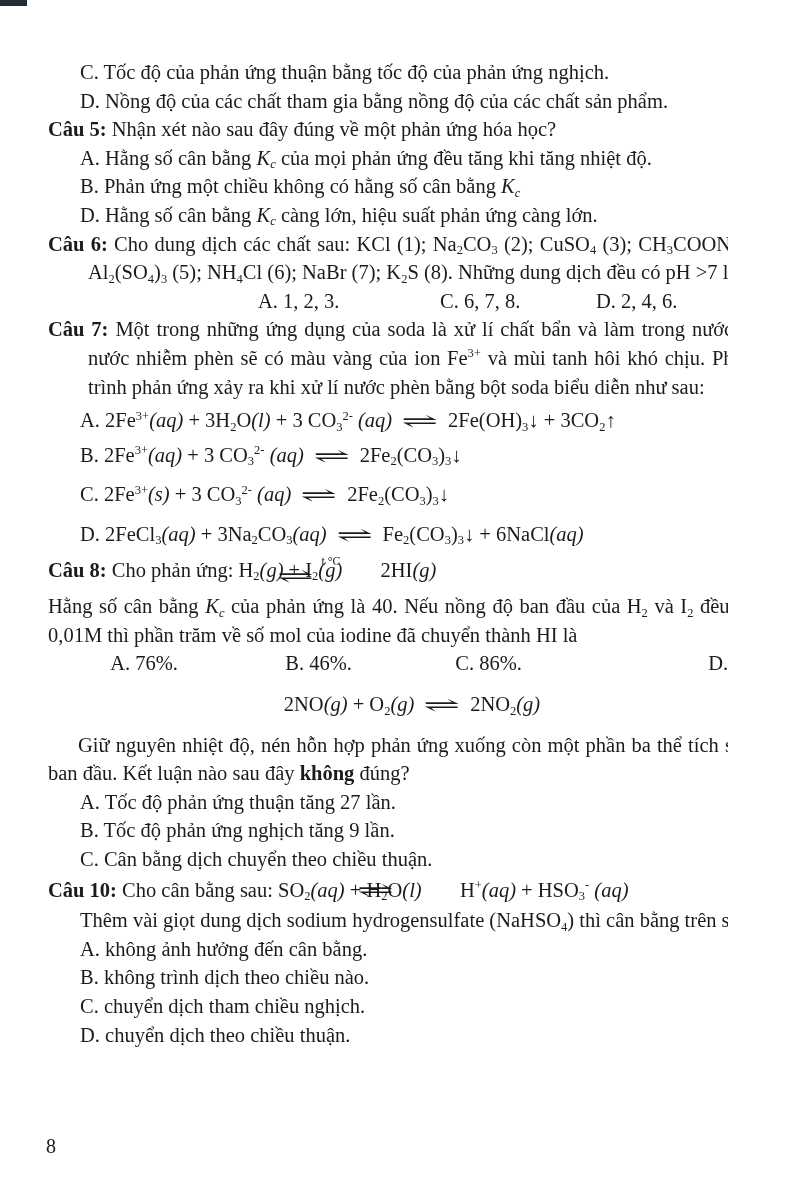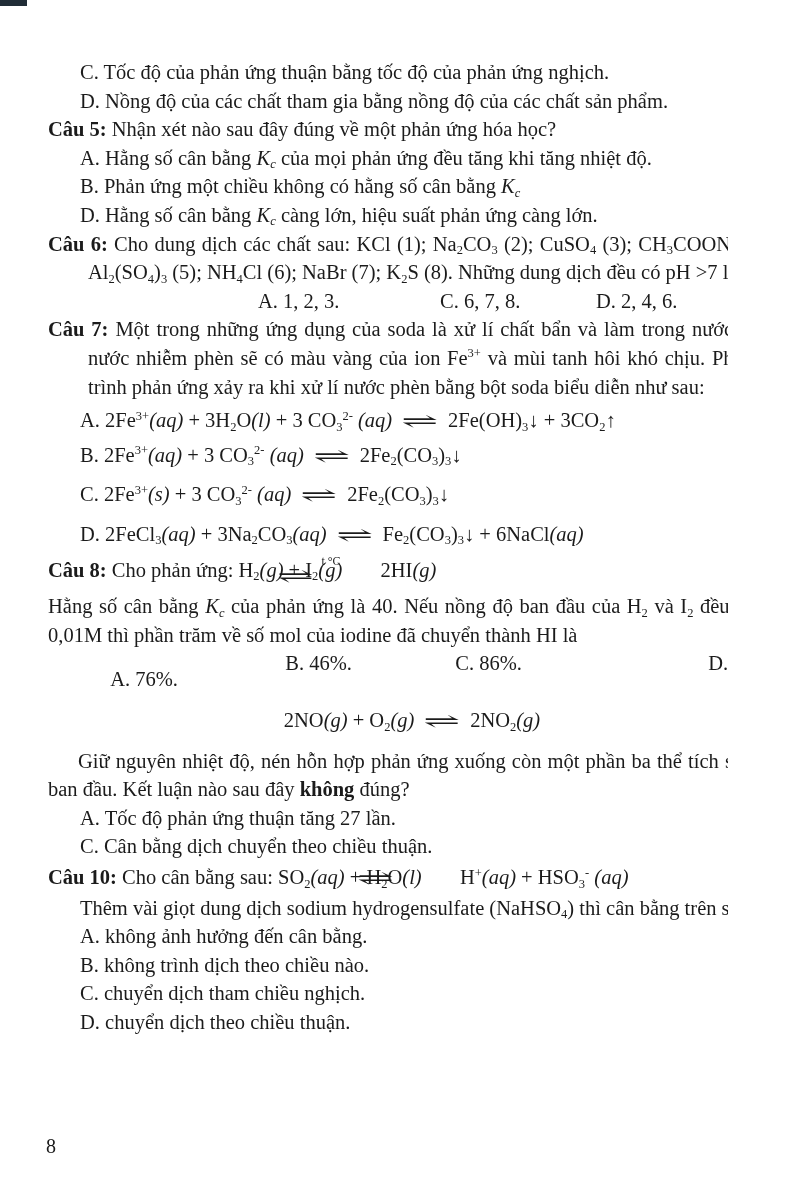--- a/index.html
+++ b/index.html
@@ -19,21 +19,21 @@
   .opt{padding-left:40px;text-indent:-8px;text-align:justify;}
   .eqline{margin-left:32px;white-space:nowrap;}
   .ind32{margin-left:32px;}
   .para{text-indent:30px;text-align:justify;}
   .qlbl{font-weight:bold;}
   .optrow{display:flex;margin-left:32px;justify-content:flex-end;}
   .optrow .cell{white-space:nowrap;}
   .row6 .cell:nth-child(1){width:182px;}
   .row6 .cell:nth-child(2){width:156px;}
   .row6 .cell:nth-child(3){width:180px;}
-  .row8 .cell:nth-child(1){width:175px;margin-top:16px;}
+  .row8 .cell:nth-child(1){width:175px;}
   .row8 .cell:nth-child(2){width:160px;}
   .row8 .cell:nth-child(3){width:253px;margin-left:10px;}
   .mt5{margin-top:5px;}  .mt6{margin-top:6px;}  .mt7{margin-top:7px;}
   .mt11{margin-top:11px;} .mt2{margin-top:2px;} .mt3{margin-top:12px;}
   .center{text-align:center;}
   sub,sup{font-size:12.5px;line-height:0;position:relative;vertical-align:baseline;}
   sup{top:-7.5px;}
   sub{top:3.5px;}
   .rxn{
     display:inline-flex;flex-direction:column;align-items:center;
@@ -90,20 +90,21 @@
       <span class="cell"><span>B.</span> <span>46%.</span></span>
       <span class="cell"><span>C.</span> <span>86%.</span></span>
       <span class="cell"><span>D.</span> <span>52%.</span></span>
     </div>
 
     <div class="center mt3">2NO<i>(g)</i> + O<sub>2</sub><i>(g)</i> <span class="rxn">
           <span class="ra">⇌</span>
         </span> 2NO<sub>2</sub><i>(g)</i></div>
     <div class="para mt3">Giữ nguyên nhiệt độ, nén hỗn hợp phản ứng xuống còn một phần ba thể tích so với ban đầu. Kết luận nào sau đây <b>không</b> đúng?</div>
     <div class="opt"><span>A.</span> <span>Tốc độ phản ứng thuận tăng 27 lần.</span></div>
+    <div class="opt"><span>B.</span> <span>Tốc độ phản ứng nghịch tăng 9 lần.</span></div>
     <div class="opt"><span>C.</span> <span>Cân bằng dịch chuyển theo chiều thuận.</span></div>
 
     <div class="q mt2"><span class="qlbl">Câu 10:</span> <span>Cho cân bằng sau: SO<sub>2</sub><i>(aq)</i> + H<sub>2</sub>O<i>(l)</i> <span class="rxn">
             <span class="ra">⇌</span>
           </span> H<sup>+</sup><i>(aq)</i> + HSO<sub>3</sub><sup>-</sup> <i>(aq)</i></span></div>
     <div class="ind32 mt2">Thêm vài giọt dung dịch sodium hydrogensulfate (NaHSO<sub>4</sub>) thì cân bằng trên sẽ</div>
     <div class="opt"><span>A.</span> <span>không ảnh hưởng đến cân bằng.</span></div>
     <div class="opt"><span>B.</span> <span>không trình dịch theo chiều nào.</span></div>
     <div class="opt"><span>C.</span> <span>chuyển dịch tham chiều nghịch.</span></div>
     <div class="opt"><span>D.</span> <span>chuyển dịch theo chiều thuận.</span></div>

